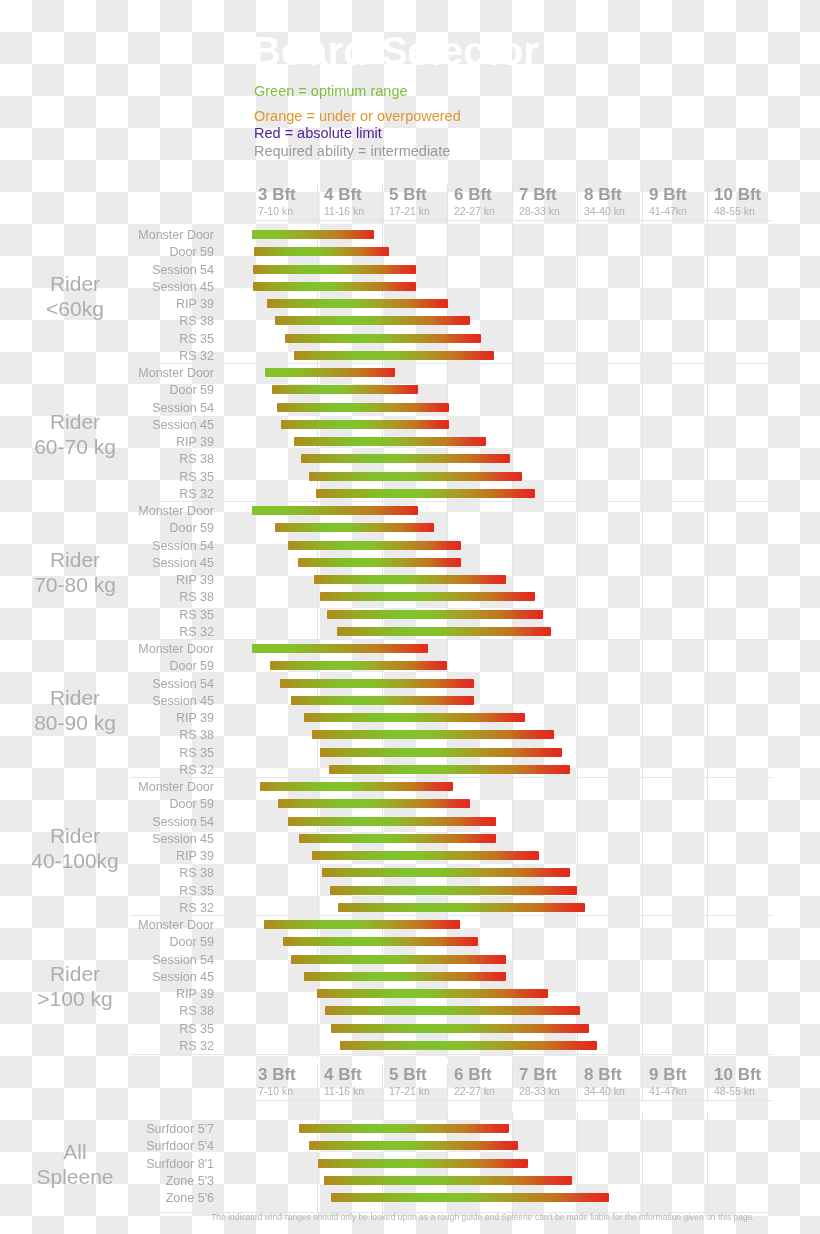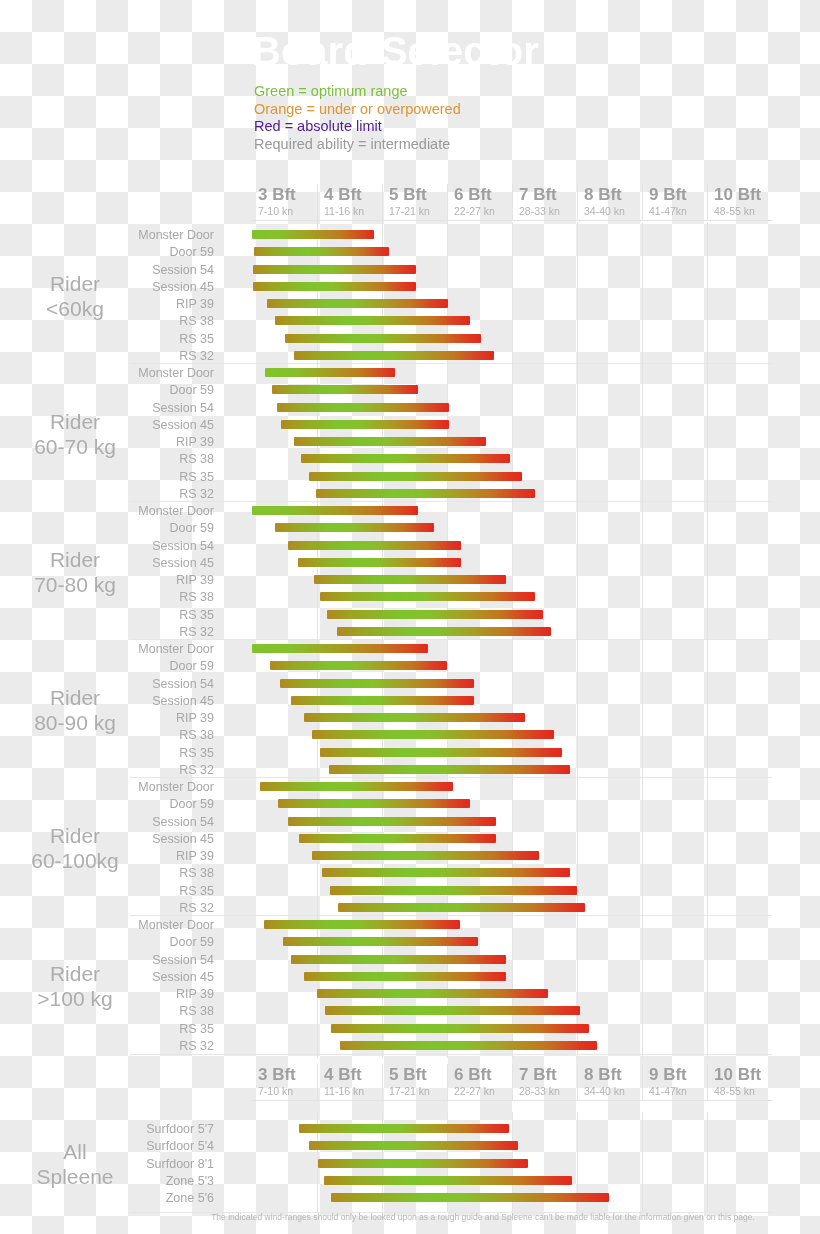--- a/index.html
+++ b/index.html
@@ -21,21 +21,21 @@
   .title{
     position:absolute;left:252px;top:28px;
     font-size:40px;font-weight:bold;color:#ffffff;
     letter-spacing:0px;line-height:46px;white-space:nowrap;
   }
 
   
   .legend{position:absolute;left:254px;top:83px;line-height:17.5px;}
   .legend div{font-size:14.5px;white-space:nowrap;}
   .lg-green{color:#7cc03a;}
-  .lg-orange{color:#e0962f;}
+  .lg-orange{color:#e0962f;margin-top:7px;}
   .lg-red{color:#4c1d95;}
   .lg-grey{color:#9a9a9a;}
 
   
   .hdr{position:absolute;left:252px;width:520px;height:36px;}
   .hdr .cell{
     position:absolute;top:0;width:65px;height:36px;
     box-sizing:border-box;border-left:1px solid #e3e3e3;
   }
   .hdr .cell:first-child{border-left:none;}
@@ -295,21 +295,21 @@
         <div class="rlabel">RS 35</div>
         <div class="bar" style="left: 320.25px; width: 241.8px;"></div>
       </div>
       <div class="row" style="top: 762.75px;">
         <div class="rlabel">RS 32</div>
         <div class="bar" style="left: 328.7px; width: 241.8px;"></div>
       </div>
       <div class="grp-sep" style="top: 639px;"></div>
       <div class="grp-label" style="top: 823px;">
         <div>Rider</div>
-        <div>60-100kg</div>
+        <div>40-100kg</div>
       </div>
       <div class="row" style="top: 780px;">
         <div class="rlabel">Monster Door</div>
         <div class="bar" style="left: 259.8px; width: 193.7px;"></div>
       </div>
       <div class="row" style="top: 797.25px;">
         <div class="rlabel">Door 59</div>
         <div class="bar" style="left: 278px; width: 191.75px;"></div>
       </div>
       <div class="row" style="top: 814.5px;">

